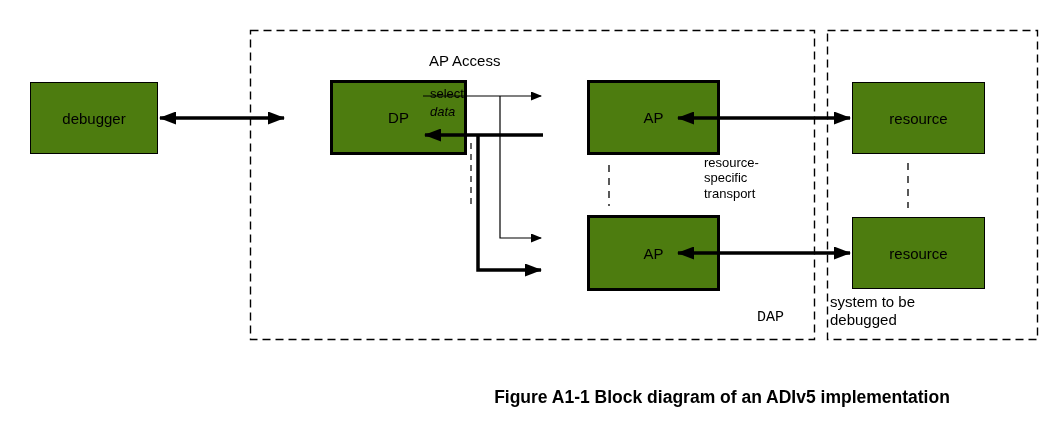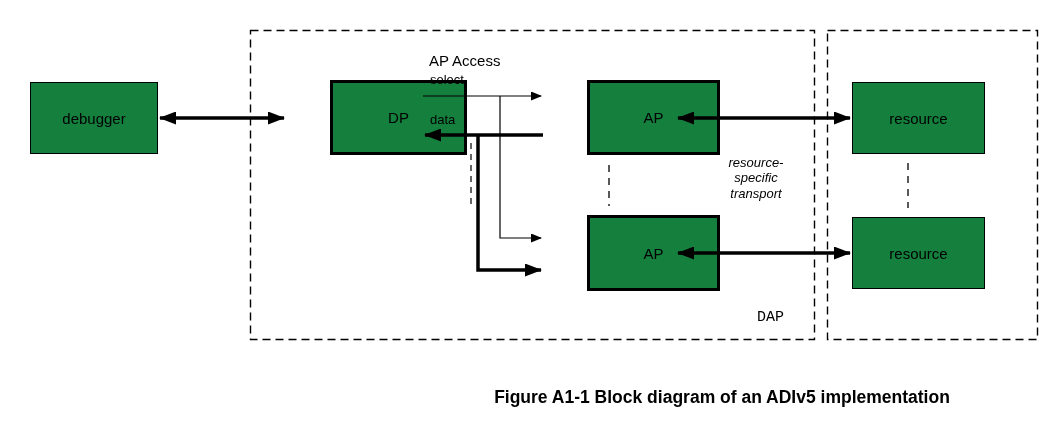--- a/index.html
+++ b/index.html
@@ -1,32 +1,32 @@
 <!DOCTYPE html>
 <html><head>
 <meta charset="utf-8">
 <style>
   html,body{margin:0;padding:0;background:#ffffff;}
   .canvas{position:relative;width:1051px;height:424px;background:#ffffff;font-family:"Liberation Sans",sans-serif;color:#000;overflow:hidden;}
-  .box{position:absolute;background:#15803d;display:flex;align-items:center;justify-content:center;font-size:15px;box-sizing:border-box;z-index:1;}
+  .box{position:absolute;background:#4d7c0f;display:flex;align-items:center;justify-content:center;font-size:15px;box-sizing:border-box;z-index:1;}
   .b-thin{border:1.5px solid #000;}
   .b-thick{border:3px solid #000;margin-left:44px;}
   .lbl{position:absolute;font-size:13px;line-height:1.18;white-space:pre-line;z-index:3;}
   .lines{position:absolute;left:0;top:0;z-index:2;pointer-events:none;}
   #box-debugger{left:30px;top:82px;width:128px;height:72px;}
   #box-dp{left:286px;top:80px;width:137px;height:75px;}
   #box-ap1{left:543px;top:80px;width:133px;height:75px;}
   #box-ap2{left:543px;top:215px;width:133px;height:76px;}
   #box-resource1{left:852px;top:82px;width:133px;height:72px;}
   #box-resource2{left:852px;top:217px;width:133px;height:72px;}
   #lbl-physical{left:166px;top:85px;width:96px;text-align:center;}
   #lbl-ap-access{left:429px;top:52px;font-size:15px;}
-  #lbl-select{left:430px;top:72px;text-align:center;}
-  #lbl-data{left:430px;top:112px;}
-  #lbl-transport{left:704px;top:155px;width:104px;text-align:center;font-style:italic;}
+  #lbl-select{left:430px;top:86px;text-align:center;}
+  #lbl-data{left:430px;top:104px;font-style:italic;}
+  #lbl-transport{left:704px;top:155px;width:104px;text-align:left;}
   #lbl-dap{left:757px;top:309px;font-size:15px;font-family:Liberation Mono, monospace;}
   #lbl-system{left:830px;top:293px;font-size:15px;line-height:1.2;}
   #caption{left:322px;top:387px;width:800px;text-align:center;font-size:17.5px;font-weight:bold;white-space:nowrap;}
 </style>
 </head>
 <body>
 
 <div class="canvas">
 
   <svg class="lines" width="1051" height="424" viewBox="0 0 1051 424">
@@ -83,16 +83,18 @@
     <span>resource</span>
   </div>
 
   <div class="lbl" id="lbl-ap-access">AP Access</div>
   <div class="lbl" id="lbl-select">select</div>
   <div class="lbl" id="lbl-data">data</div>
   <div class="lbl" id="lbl-transport">resource-
 specific
 transport</div>
   <div class="lbl" id="lbl-dap">DAP</div>
+  <div class="lbl" id="lbl-system">system to be
+debugged</div>
 
   <div class="lbl" id="caption">Figure A1-1 Block diagram of an ADIv5 implementation</div>
 
 </div>
 
 </body></html>

